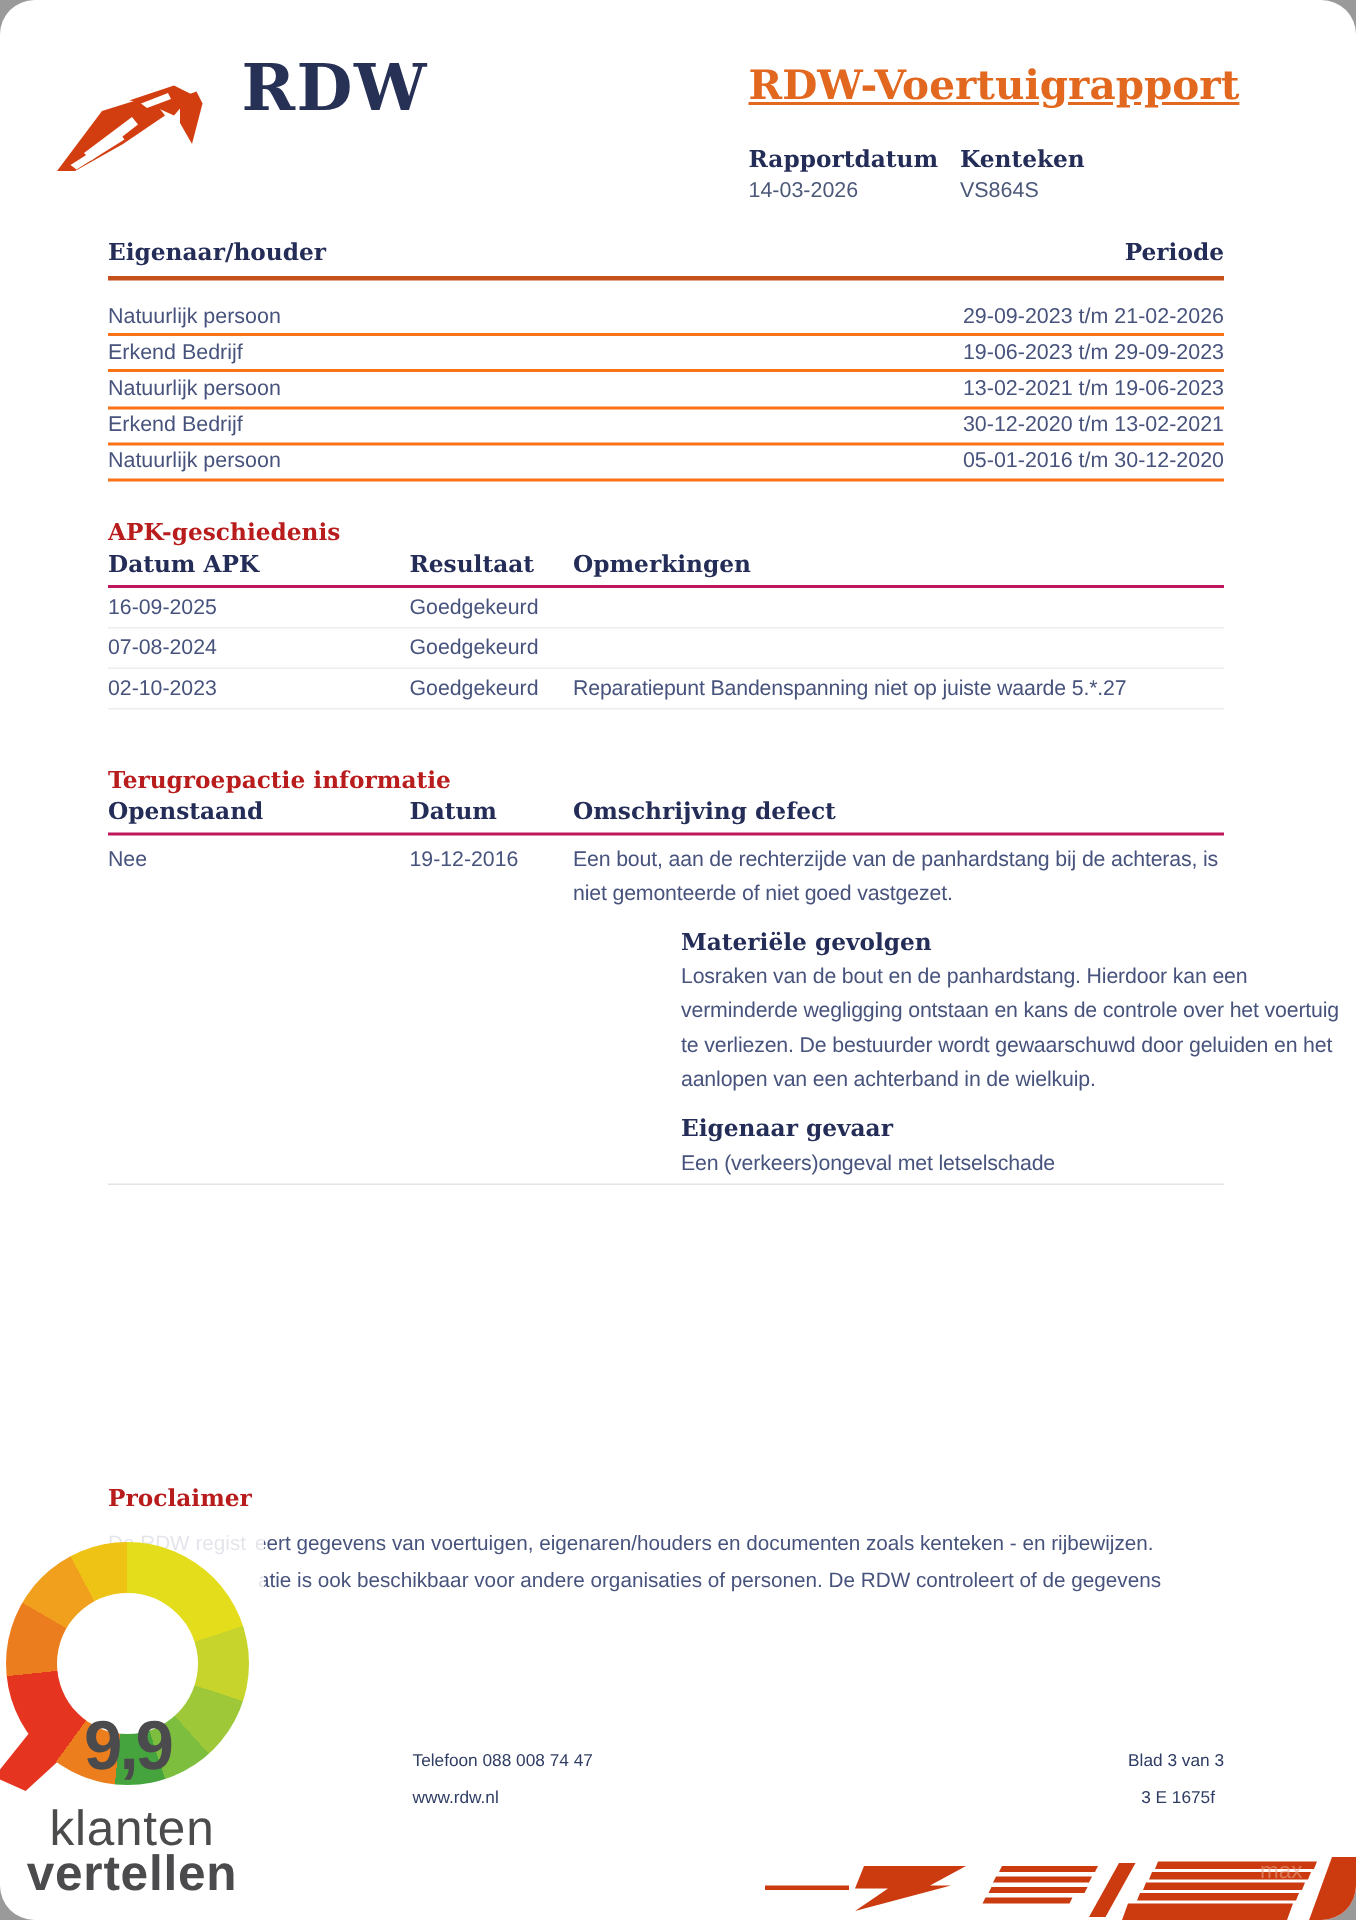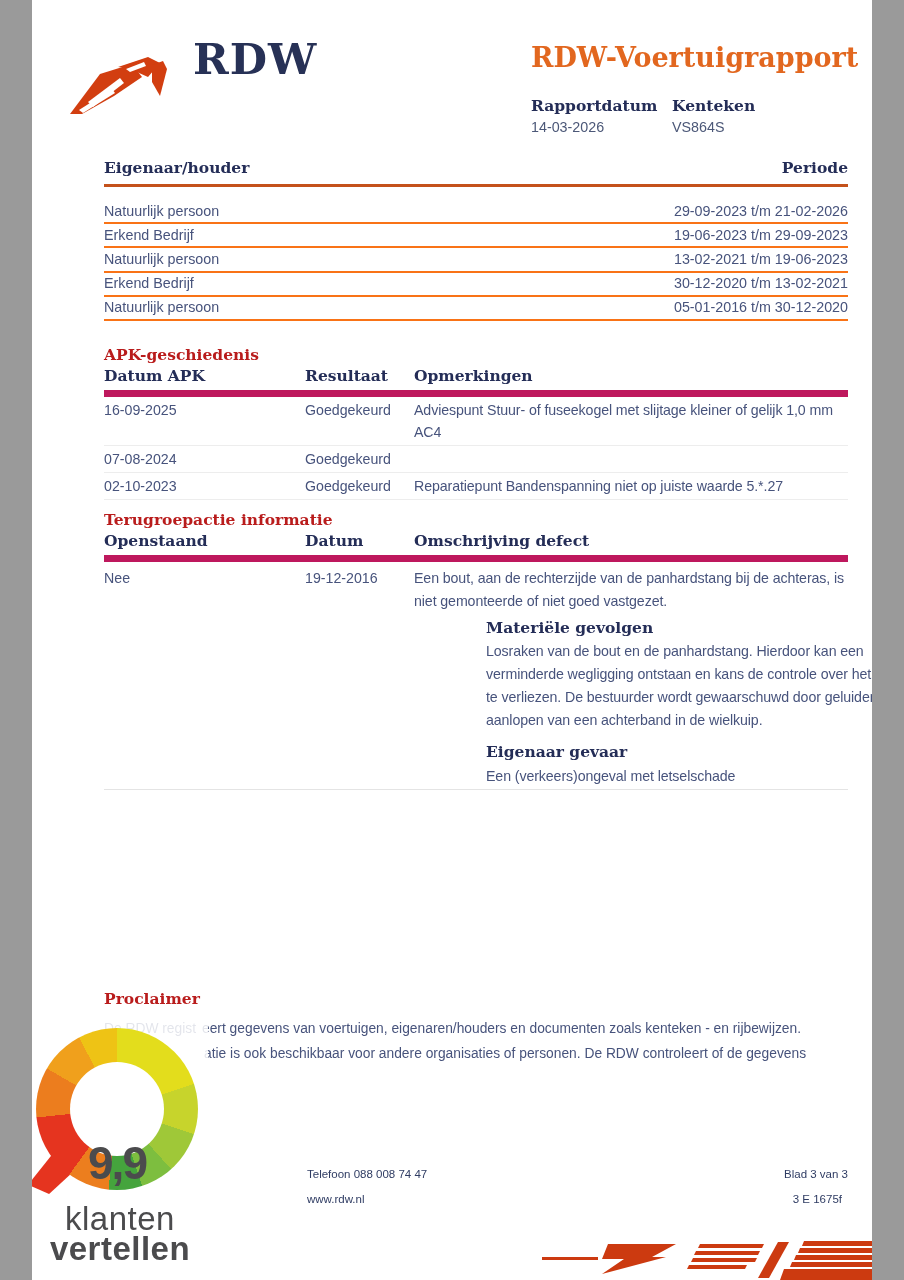--- a/index.html
+++ b/index.html
@@ -1,42 +1,42 @@
 <!DOCTYPE html>
 <html><head>
 <meta charset="utf-8">
 <style>
   html,body{margin:0;padding:0;background:#9a9a9a;}
-  #page{position:relative;width:840px;height:1280px;margin:0 auto;background:#ffffff;
-        overflow:hidden;font-family:"Liberation Sans",sans-serif;}
+  #page{position:relative;width:904px;height:1280px;margin:0 auto;background:#ffffff;
+        overflow:hidden;font-family:"Liberation Sans",sans-serif;border-radius:23px;}
 
   
   .rdw-icon{position:absolute;left:36px;top:52px;width:122px;height:66px;}
   .rdw-word{position:absolute;left:161px;top:34px;font-family:"DejaVu Serif",serif;
             font-weight:700;font-size:43px;color:#273156;letter-spacing:1px;}
   .doc-title{position:absolute;left:499px;top:42px;font-family:"DejaVu Serif",serif;
-             font-weight:700;font-size:27px;color:#e2671f;white-space:nowrap;}
+             font-weight:700;font-size:27px;color:#e2671f;white-space:nowrap;text-decoration:underline;}
   .meta-label{position:absolute;top:96px;font-family:"DejaVu Serif",serif;font-weight:700;
               font-size:15.5px;color:#242d57;}
   .meta-value{position:absolute;top:119px;font-size:14.3px;color:#4c5878;}
 
   
   .owners{position:absolute;left:72px;top:158px;width:744px;}
   .owners-header{display:flex;justify-content:space-between;padding-bottom:7px;
                  border-bottom:3px solid #c4511b;font-family:"DejaVu Serif",serif;
                  font-weight:700;font-size:15.5px;color:#242d57;}
   .owners-rows{margin-top:13px;}
   .owner-row{display:flex;justify-content:space-between;font-size:14.3px;color:#47537c;
              line-height:21.2px;border-bottom:2px solid #f97316;padding:0.5px 0;}
 
   
   .sec-title{position:absolute;left:72px;font-family:"DejaVu Serif",serif;font-weight:700;
              font-size:15.5px;color:#b91c1c;white-space:nowrap;}
   .tbl{position:absolute;left:72px;width:744px;}
-  .tbl-header{display:flex;padding-bottom:5px;border-bottom:7px solid #be185d;
+  .tbl-header{display:flex;padding-bottom:5px;border-bottom:2px solid #be185d;
               font-family:"DejaVu Serif",serif;font-weight:700;font-size:15.5px;color:#242d57;}
   .c1{width:201px;flex:0 0 auto;}
   .c2{width:109px;flex:0 0 auto;}
   .c3{flex:1;}
   .tbl-row{display:flex;padding:2px 0;font-size:14.2px;color:#47537c;line-height:22px;}
   .apk-row{border-bottom:1px solid #ededed;}
   .wrapcell{letter-spacing:-0.1px;}
 
   .sub-head{position:absolute;left:454px;font-family:"DejaVu Serif",serif;font-weight:700;
             font-size:15.5px;color:#242d57;white-space:nowrap;}
@@ -132,21 +132,20 @@
     <div class="tbl-header">
       <span class="c1">Datum APK</span>
       <span class="c2">Resultaat</span>
       <span class="c3">Opmerkingen</span>
     </div>
     <div>
 
         <div class="tbl-row apk-row">
           <span class="c1">16-09-2025</span>
           <span class="c2">Goedgekeurd</span>
-          <span class="c3 wrapcell">Adviespunt Stuur- of fuseekogel met slijtage kleiner of gelijk 1,0 mm AC4</span>
         </div>
 
         <div class="tbl-row apk-row">
           <span class="c1">07-08-2024</span>
           <span class="c2">Goedgekeurd</span>
           <span class="c3 wrapcell"></span>
         </div>
 
         <div class="tbl-row apk-row">
           <span class="c1">02-10-2023</span>

